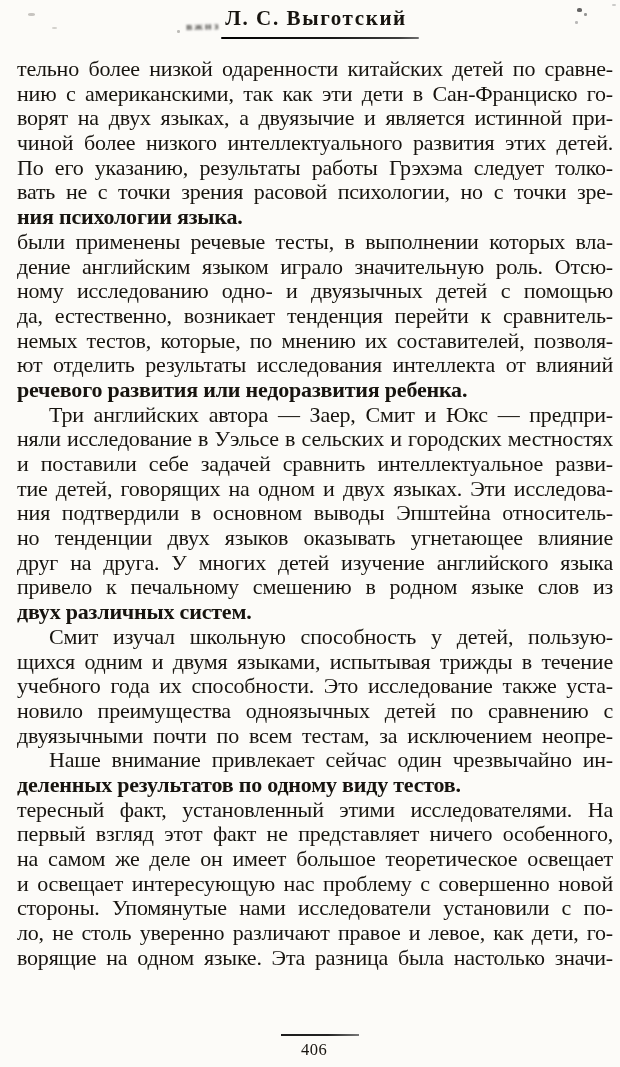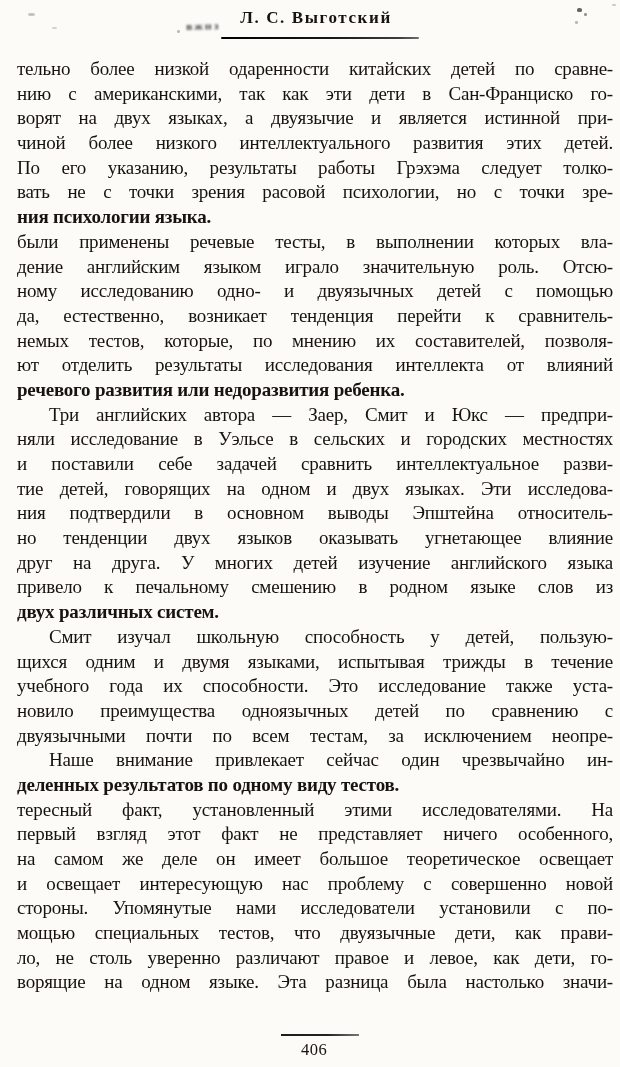--- a/index.html
+++ b/index.html
@@ -14,21 +14,21 @@
   .page{position:absolute;inset:0;}
 
   
   .running-header{
     position:absolute;top:6px;left:0;right:0;height:34px;
     text-align:center;
   }
   .author{
     display:inline-block;
     margin:0;padding:0;
-    font-size:17px;font-weight:700;letter-spacing:1.6px;
+    font-size:21px;font-weight:700;letter-spacing:1.6px;
     line-height:24px;
     transform:translateX(6px);
   }
   .stamp{
     position:absolute;left:186px;top:13px;
     font-size:12px;font-weight:700;letter-spacing:2px;
     color:#2b2a27;
     filter:blur(0.9px);
     transform:rotate(-1.5deg) scaleY(0.92);
     opacity:.85;
@@ -38,21 +38,21 @@
     background:linear-gradient(to right,#000 0%,#171717 55%,#3d3d3d 90%,#6e6e6e 100%);
     border-radius:1px;
   }
 
   
   .body-text{
     position:absolute;left:17px;top:57px;width:596px;
   }
   .line{
     width:596px;height:24.7px;line-height:24.7px;
-    font-size:19px;letter-spacing:-0.2px;
+    font-size:22px;letter-spacing:-0.2px;
     text-align:justify;text-align-last:justify;
     white-space:nowrap;overflow:hidden;
     text-rendering:optimizeLegibility;
   }
   .line.indent{text-indent:32px;}
   .line.end{text-align-last:left;font-weight:bold;}
 
   
   .footer-rule{
     position:absolute;top:1034px;left:281px;width:78px;height:2px;
@@ -122,21 +122,20 @@
       <div class="line">учебного года их способности. Это исследование также уста-</div>
       <div class="line">новило преимущества одноязычных детей по сравнению с</div>
       <div class="line">двуязычными почти по всем тестам, за исключением неопре-</div>
       <div class="line indent">Наше внимание привлекает сейчас один чрезвычайно ин-</div>
       <div class="line end">деленных результатов по одному виду тестов.</div>
       <div class="line">тересный факт, установленный этими исследователями. На</div>
       <div class="line">первый взгляд этот факт не представляет ничего особенного,</div>
       <div class="line">на самом же деле он имеет большое теоретическое освещает</div>
       <div class="line">и освещает интересующую нас проблему с совершенно новой</div>
       <div class="line">стороны. Упомянутые нами исследователи установили с по-</div>
-      <div class="line">мощью специальных тестов, что двуязычные дети, как прави-</div>
       <div class="line">ло, не столь уверенно различают правое и левое, как дети, го-</div>
       <div class="line">ворящие на одном языке. Эта разница была настолько значи-</div>
     </main>
 
   <div class="footer-rule"></div>
   <div class="page-number">406</div>
 
 </div>
 
 </body></html>

